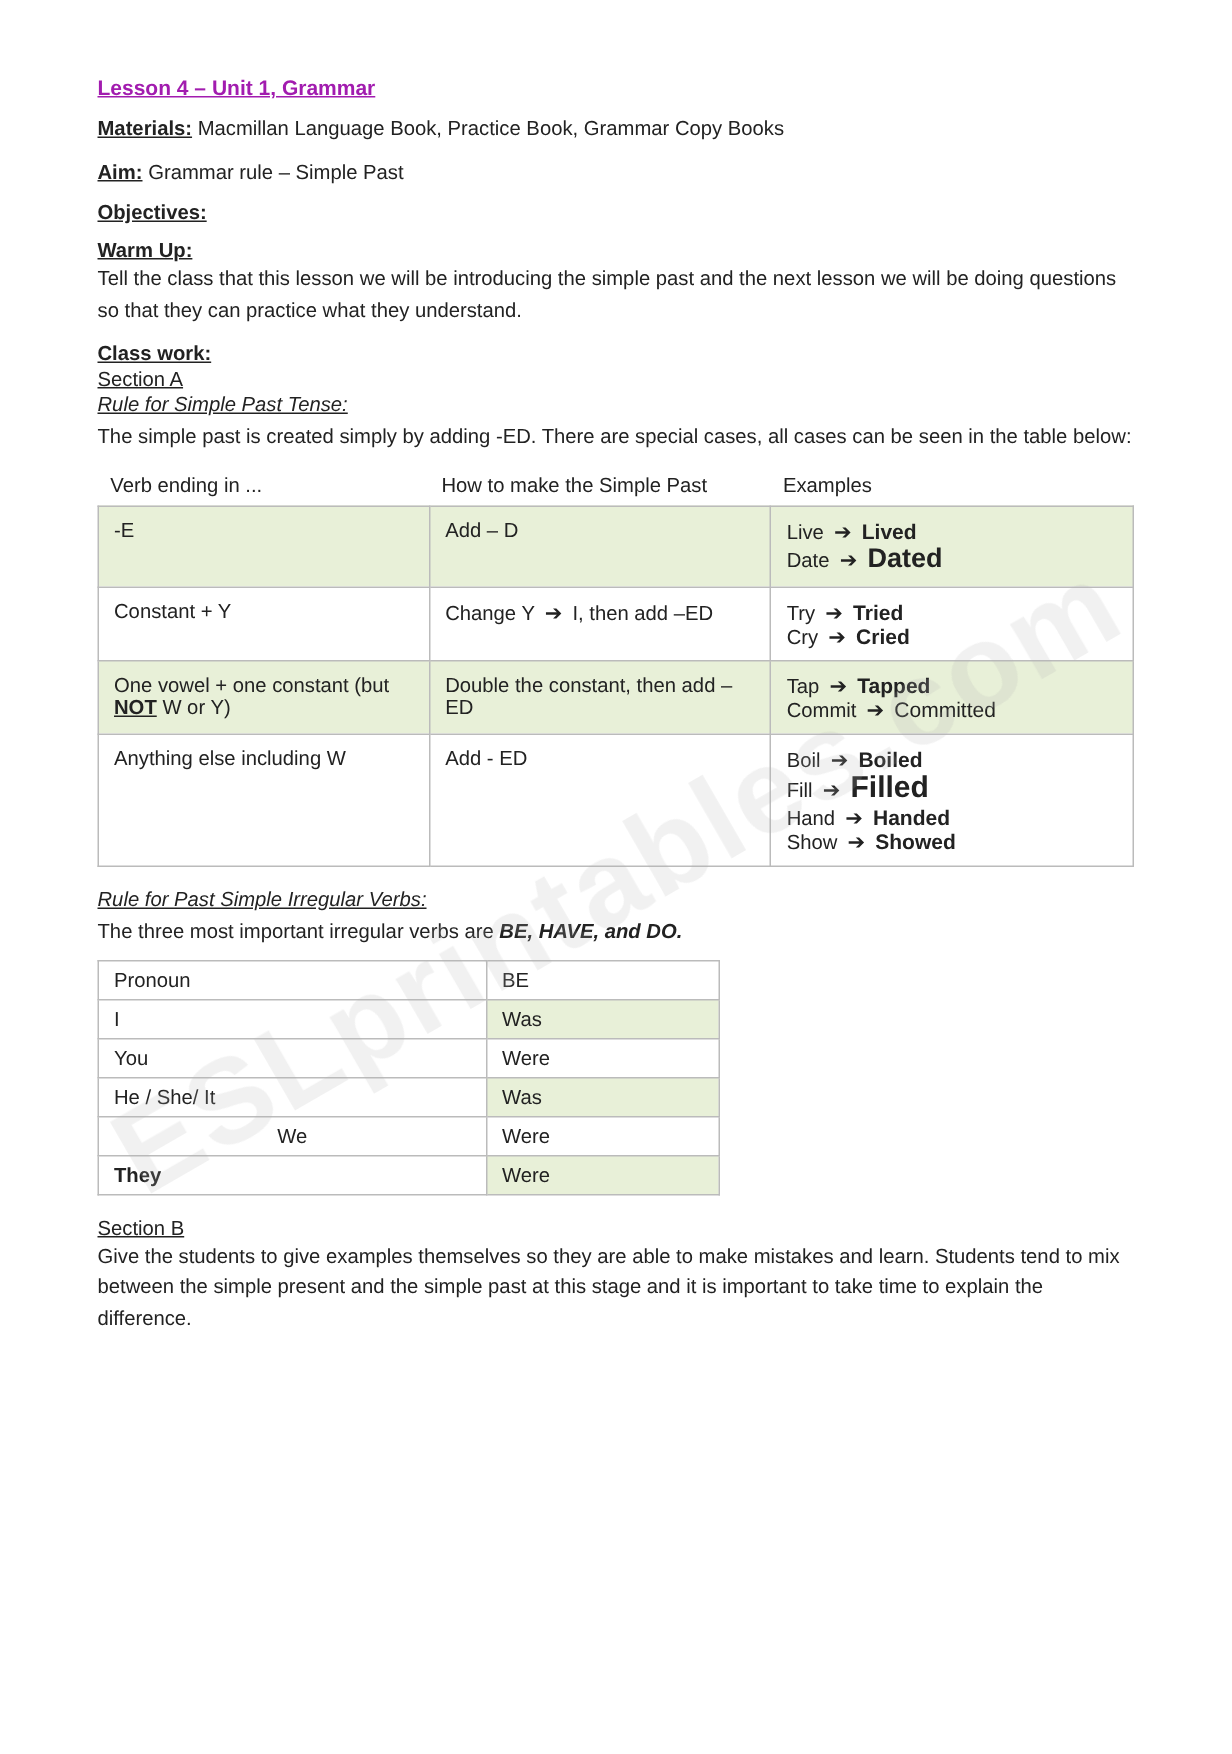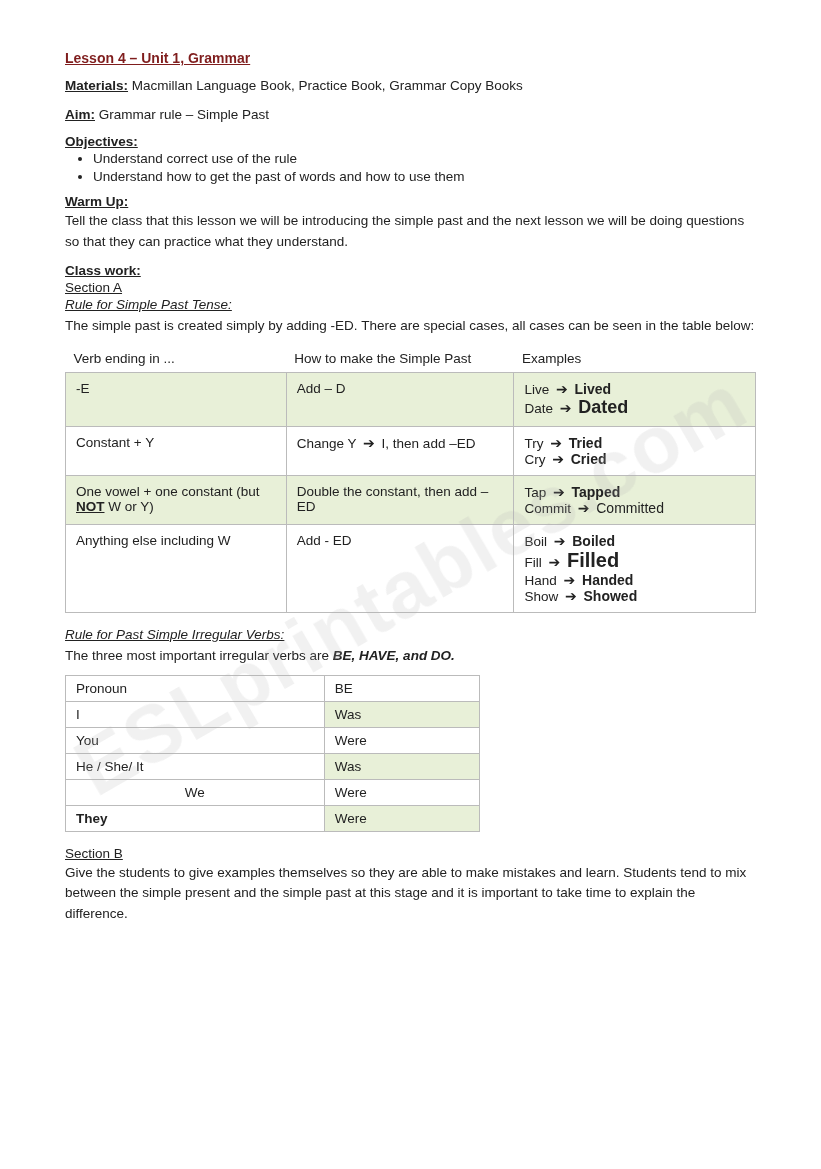--- a/index.html
+++ b/index.html
@@ -24,21 +24,21 @@
       white-space: nowrap;
       pointer-events: none;
       z-index: 9999;
       font-family: Arial, sans-serif;
       letter-spacing: 2px;
     }
     .section { margin-bottom: 10px; }
     .title {
       font-weight: bold;
       text-decoration: underline;
-      color: #7f1d1d;
+      color: #a21caf;
       font-size: 14px;
       margin-bottom: 10px;
     }
     .label-bold {
       font-weight: bold;
       text-decoration: underline;
       display: inline;
     }
     .line { margin-bottom: 8px; line-height: 1.55; }
     .bullet-list { margin-left: 28px; margin-bottom: 8px; }
@@ -112,24 +112,20 @@
   <span> Macmillan Language Book, Practice Book, Grammar Copy Books</span>
 </div>
 
 <div class="section line">
   <span class="label-bold">Aim:</span>
   <span> Grammar rule – Simple Past</span>
 </div>
 
 <div class="section">
   <div class="underline-heading">Objectives:</div>
-  <ul class="bullet-list">
-    <li>Understand correct use of the rule</li>
-    <li>Understand how to get the past of words and how to use them</li>
-  </ul>
 </div>
 
 <div class="section">
   <div class="underline-heading">Warm Up:</div>
   <div class="line">Tell the class that this lesson we will be introducing the simple past and the next lesson we will be doing questions so that they can practice what they understand.</div>
 </div>
 
 <div class="section">
   <div class="underline-heading">Class work:</div>
   <div class="subsection-heading">Section A</div>

